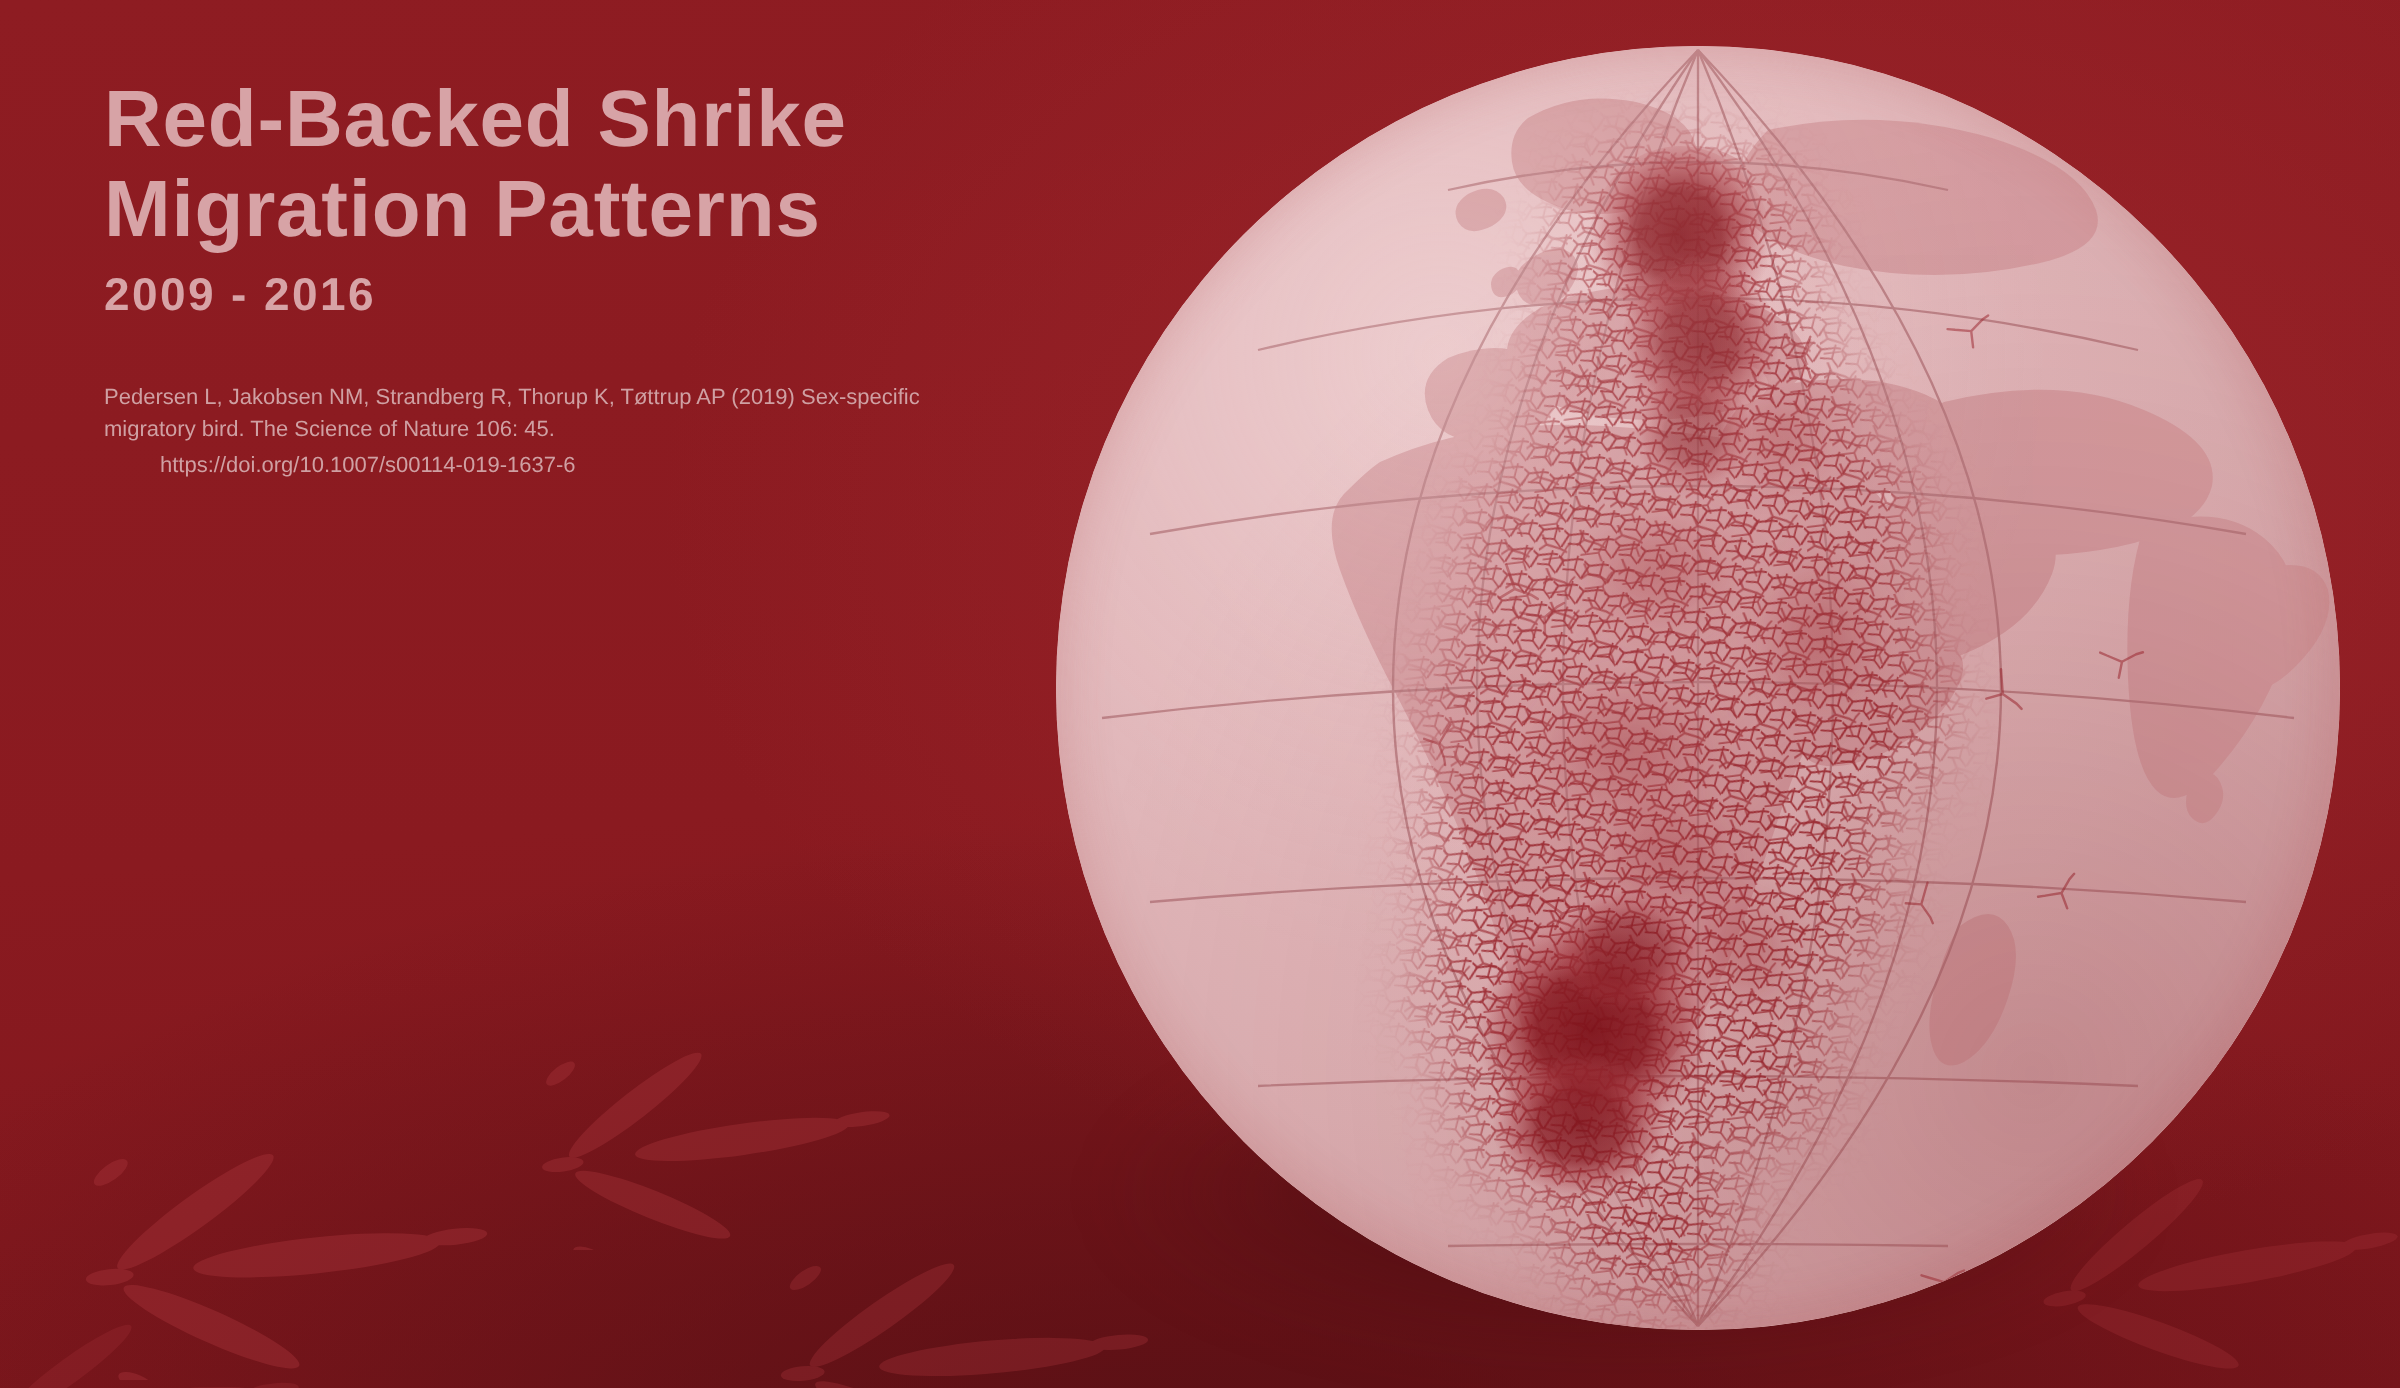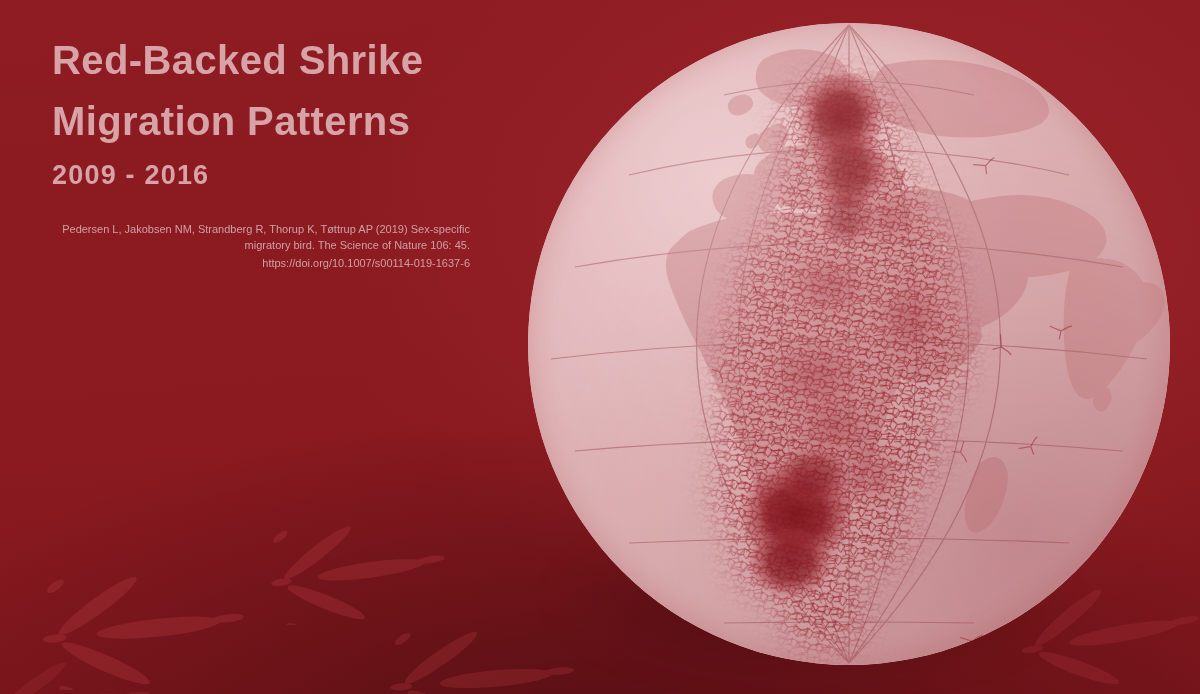--- a/index.html
+++ b/index.html
@@ -43,43 +43,43 @@
     width: 470px;
   }
   .title-line {
     color: #d7a3a6;
     font-size: 40px;
     line-height: 1.12;
     font-weight: bold;
     letter-spacing: 0.4px;
     white-space: nowrap;
   }
-  #title-2 { margin-top: 16px; }
+  #title-2 { margin-top: 0; }
   #years {
     color: #d7a3a6;
-    font-size: 27px;
+    font-size: 23px;
     font-weight: bold;
     letter-spacing: 1.2px;
-    margin-top: 16px;
+    margin-top: 6px;
   }
   #site {
     color: #d8a5a8;
     font-size: 25px;
     font-weight: bold;
     letter-spacing: 0.2px;
     margin-top: 30px;
   }
   #citation {
     color: #cfa0a3;
     font-size: 11px;
     line-height: 1.52;
     margin-top: 30px;
     width: 418px;
   }
-  #citation .cite-line { white-space: nowrap; text-align: right; }
+  #citation .cite-line { white-space: nowrap; }
   #doi { margin-top: 1px; padding-left: 28px; }
 
   
   #globe-wrap {
     position: absolute;
     left: 528px;
     top: 23px;
     width: 642px;
     height: 642px;
   }

